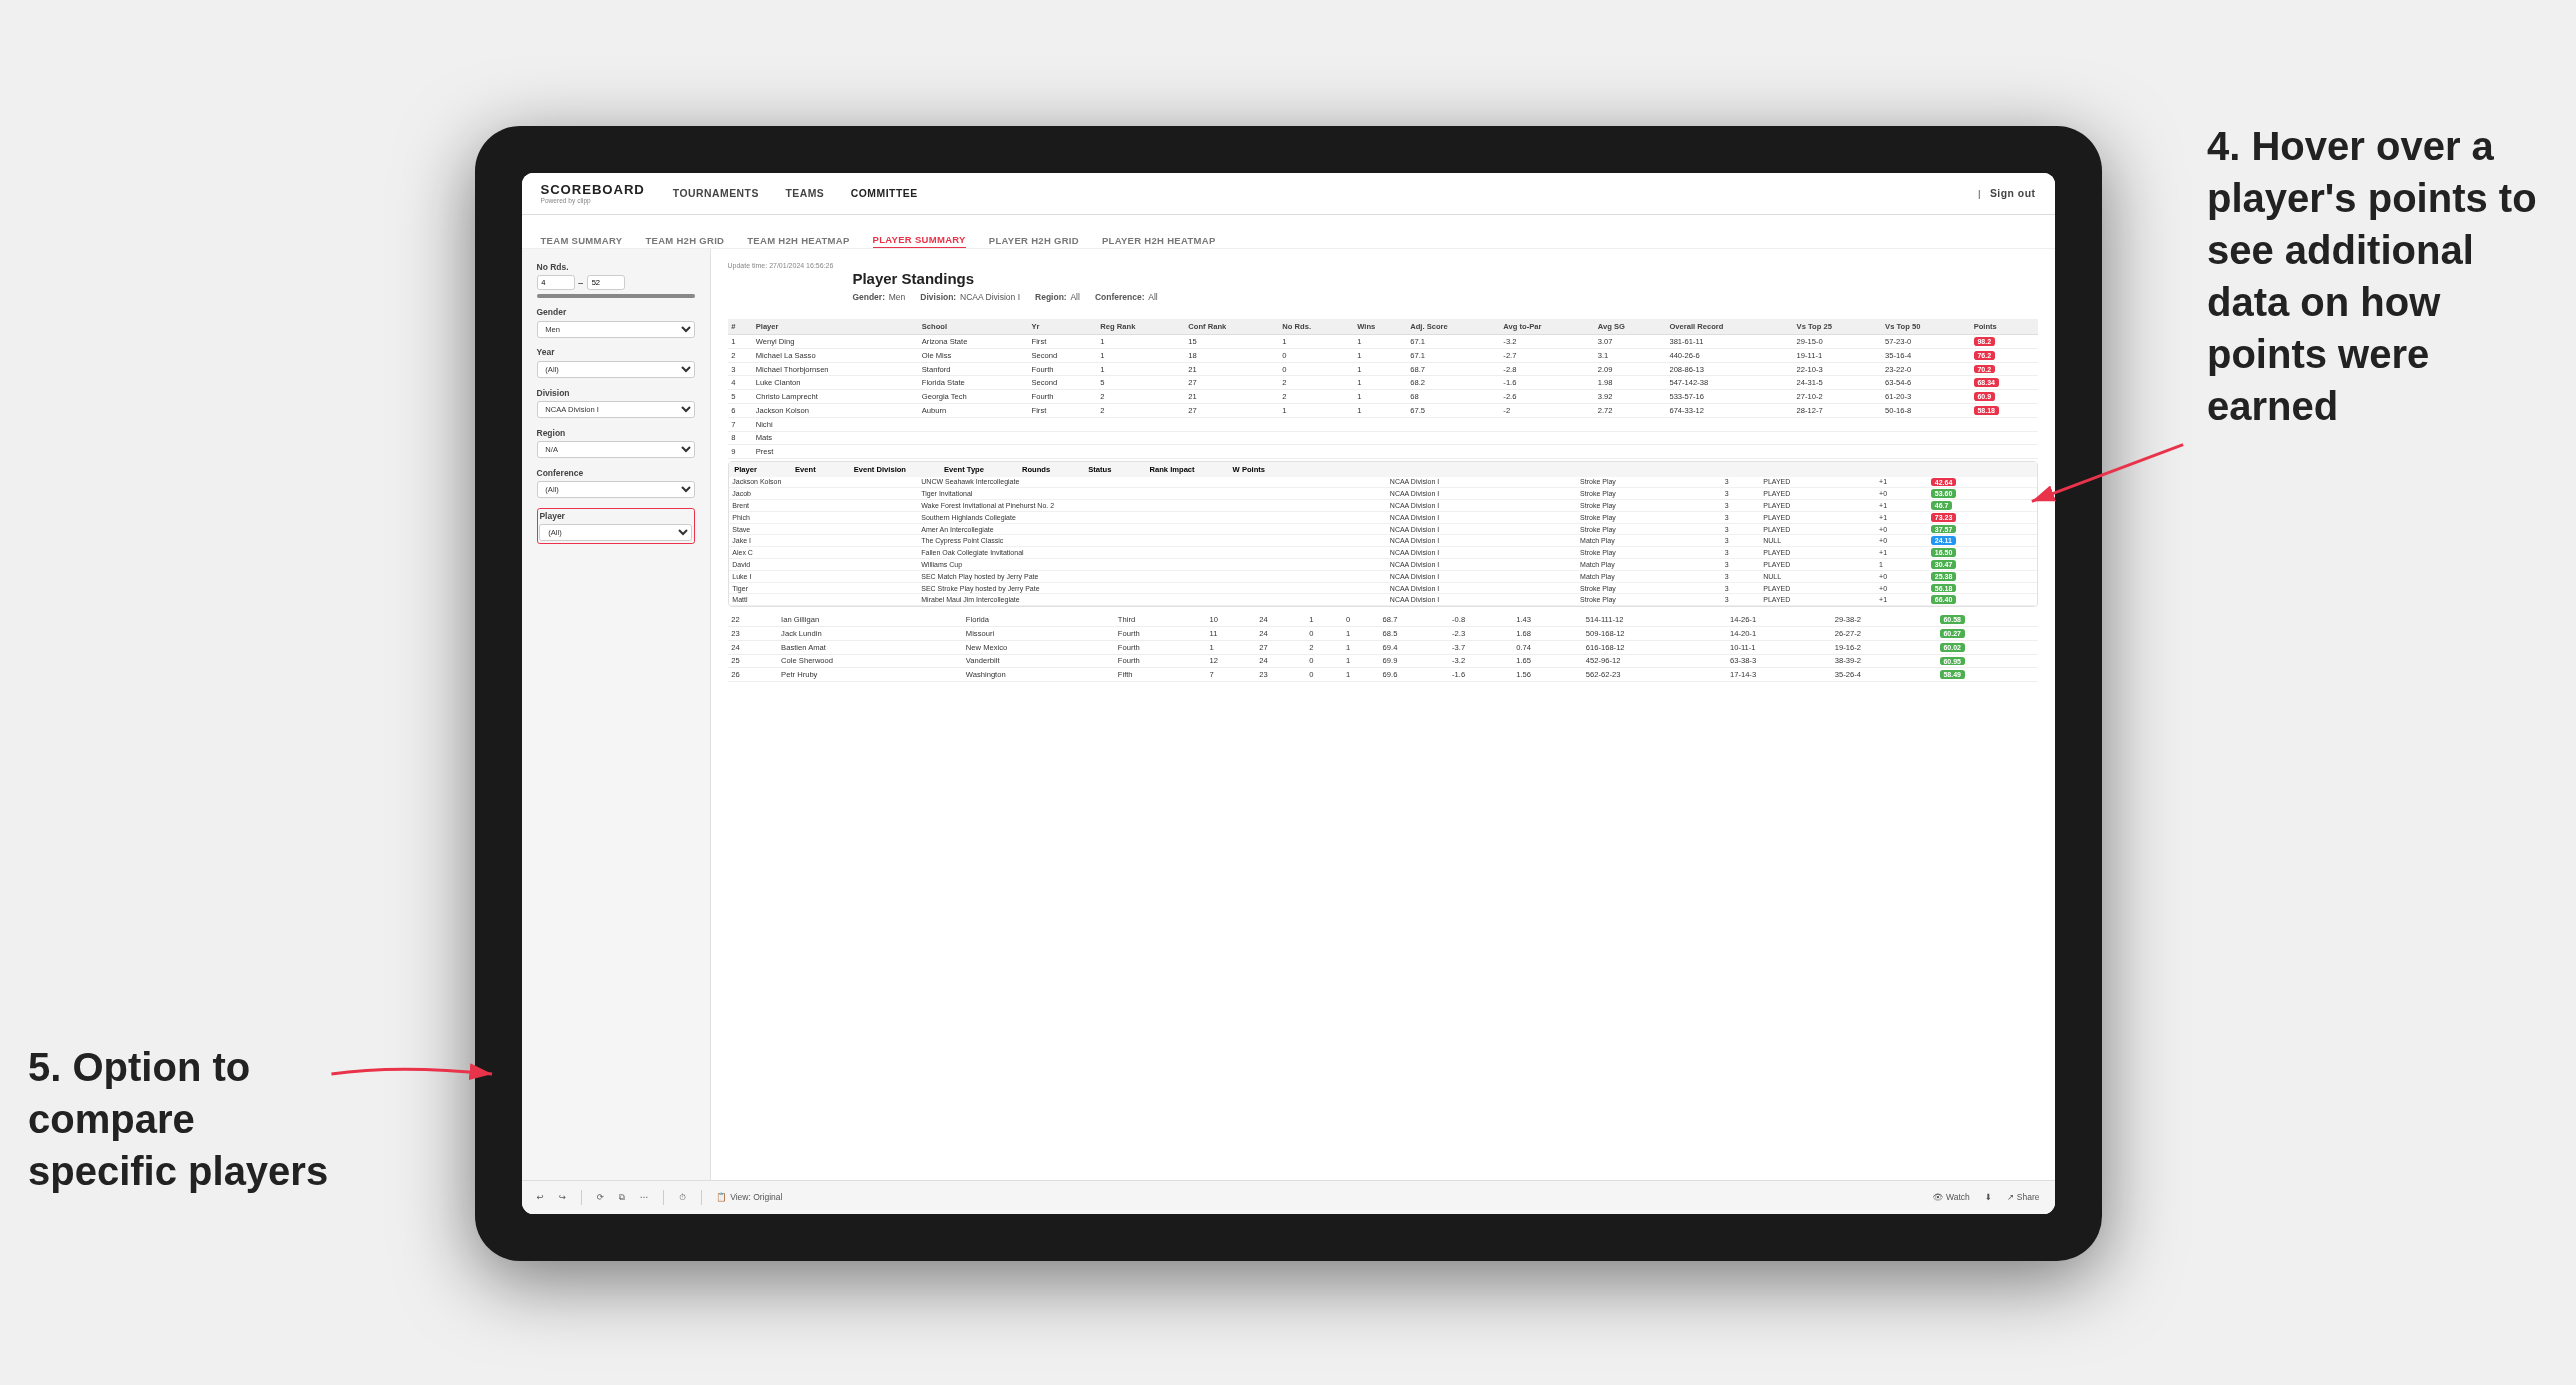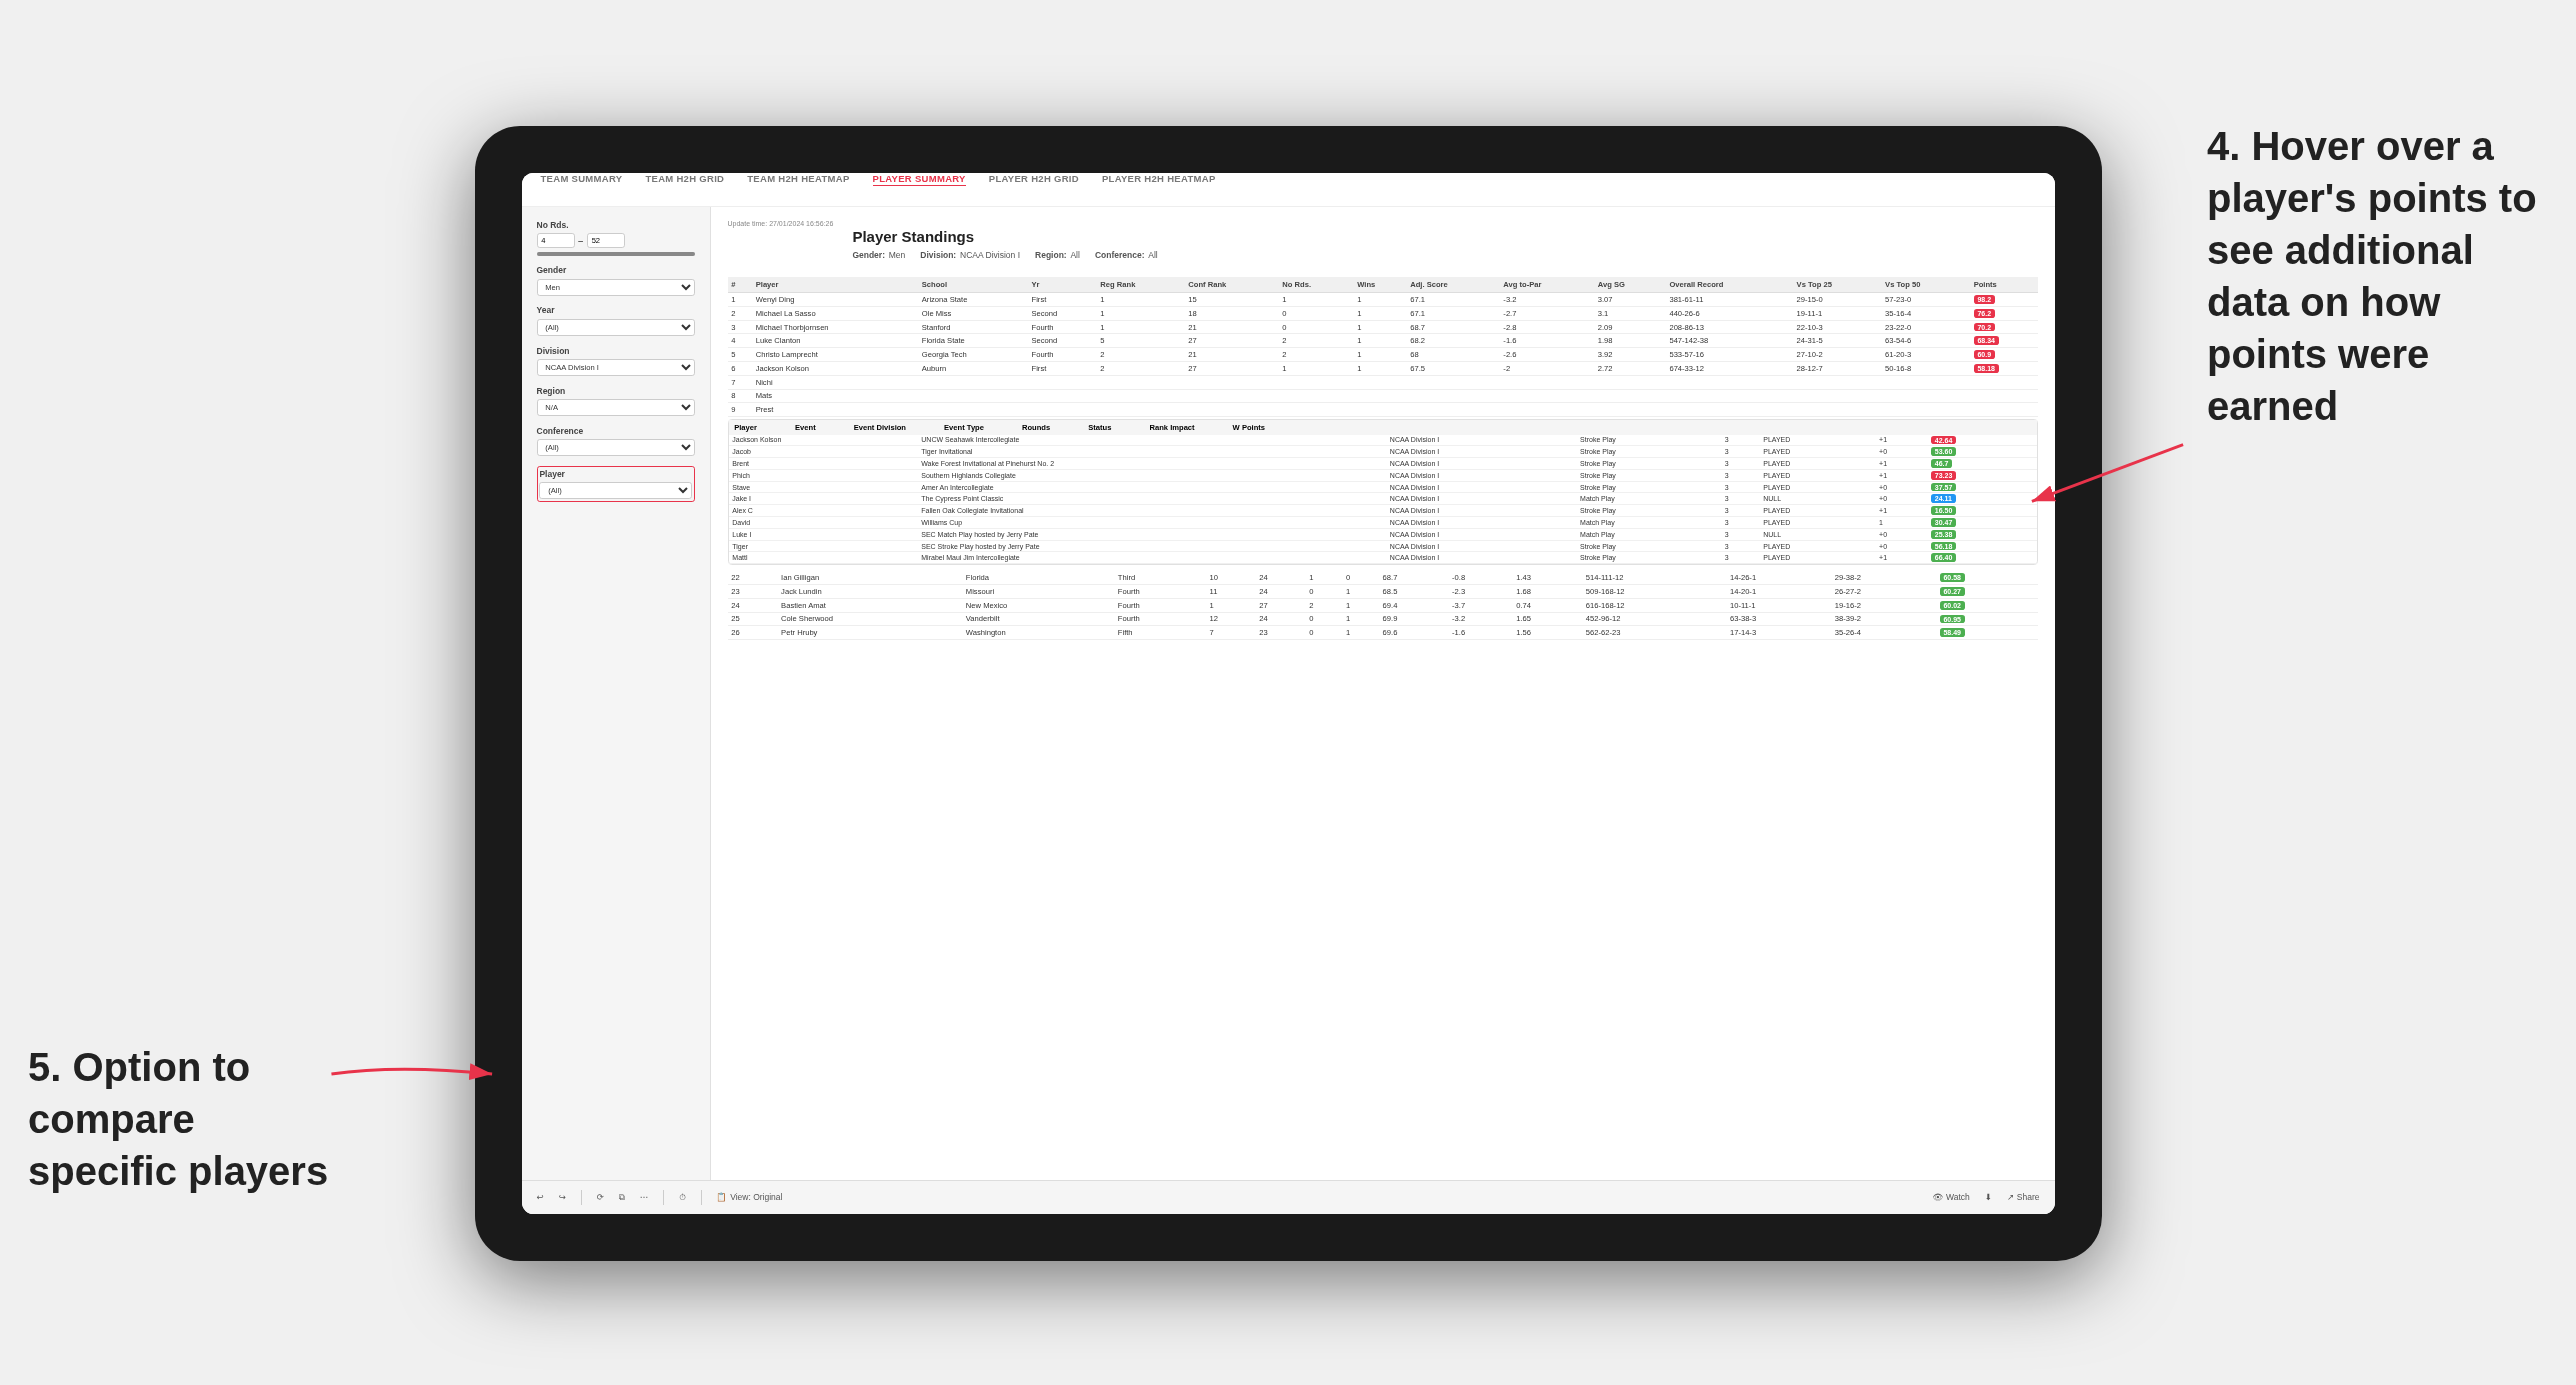--- a/index.html
+++ b/index.html
@@ -88,21 +88,21 @@
       display: flex;
       align-items: center;
       gap: 9.5px;
       font-size: 9.5px;
       color: #444;
     }
 
     
     .sub-nav {
       display: flex;
-      align-items: flex-start;
+      align-items: flex-end;
       height: 34px;
       background: #fff;
       border-bottom: 1.9px solid #eee;
       padding: 0 19px;
       gap: 23px;
       flex-shrink: 0;
     }
 
     .sub-nav-item {
       font-size: 9.5px;
@@ -373,20 +373,35 @@
       border-radius: 2.8px;
       padding: 1.9px;
     }
   </style>
 </head>
 <body>
 
 <div class="tablet-shell">
   <div class="tablet-screen">
 
+    <div class="top-nav">
+      <div class="logo-area">
+        <span class="logo-text">SCOREBOARD</span>
+        <span class="logo-sub">Powered by clipp</span>
+      </div>
+      <div class="nav-items">
+        <span class="nav-item">TOURNAMENTS</span>
+        <span class="nav-item">TEAMS</span>
+        <span class="nav-item active">COMMITTEE</span>
+      </div>
+      <div class="nav-right">
+        <span>|</span>
+        <span class="nav-item">Sign out</span>
+      </div>
+    </div>
 
     <div class="sub-nav">
       <span class="sub-nav-item">TEAM SUMMARY</span>
       <span class="sub-nav-item">TEAM H2H GRID</span>
       <span class="sub-nav-item">TEAM H2H HEATMAP</span>
       <span class="sub-nav-item active">PLAYER SUMMARY</span>
       <span class="sub-nav-item">PLAYER H2H GRID</span>
       <span class="sub-nav-item">PLAYER H2H HEATMAP</span>
     </div>
 

